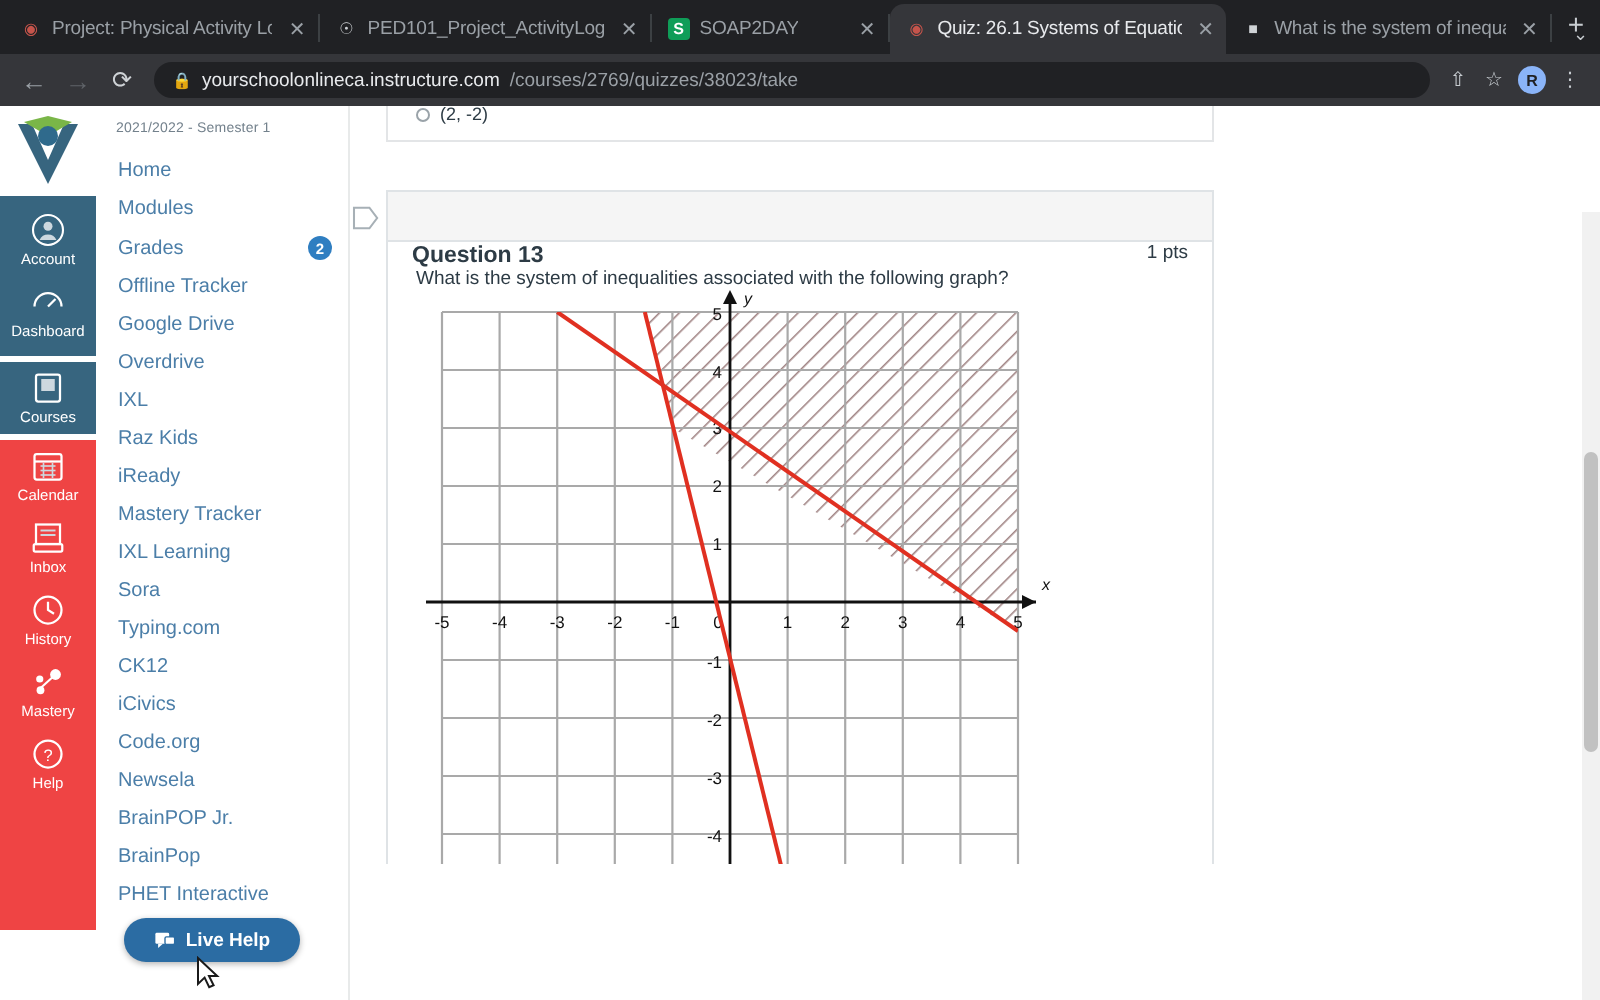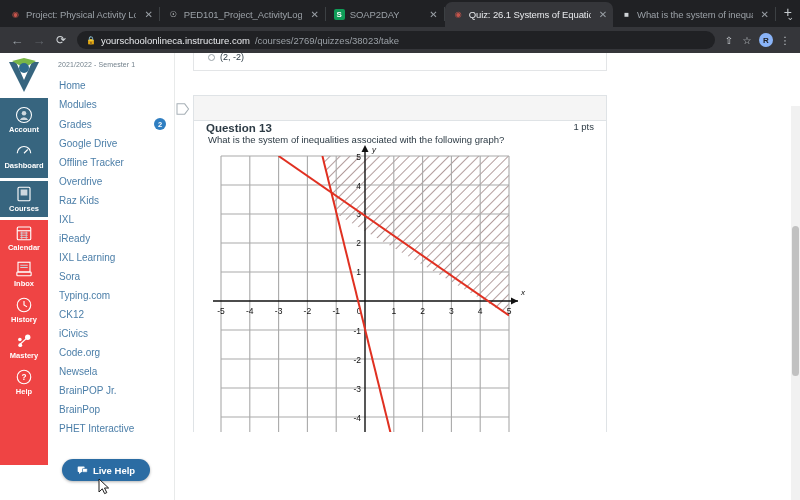--- a/index.html
+++ b/index.html
@@ -68,21 +68,20 @@
     margin:0 3px; font-weight:bold;
   }
 
   
   .page { position:absolute; top:53px; left:0; width:800px; height:447px; background:#fff; }
 
   
   .globalnav {
     position:absolute; left:0; top:0; width:48px; height:447px;
     background:#ffffff;
-    font-weight:bold;
   }
   .gn-logo {
     height:45px; display:flex; align-items:center; justify-content:center;
     background:#fff;
   }
   .gn-band { background:#37657f; }
   .gn-band.a { padding:4px 0 4px 0; }
   .gn-item {
     display:flex; flex-direction:column; align-items:center; justify-content:center;
     gap:1px; padding:4px 0 4px 0; color:#fff; font-size:7.5px; text-align:center;
@@ -328,36 +327,39 @@
         <span>Home</span>
         </div>
       <div class="cn-item">
         <span>Modules</span>
         </div>
       <div class="cn-item">
         <span>Grades</span>
         <span class="cn-badge">2</span>
         </div>
       <div class="cn-item">
+        <span>Offline Tracker</span>
+        </div>
+      <div class="cn-item">
         <span>Google Drive</span>
         </div>
       <div class="cn-item">
-        <span>Offline Tracker</span>
-        </div>
-      <div class="cn-item">
         <span>Overdrive</span>
         </div>
       <div class="cn-item">
+        <span>IXL</span>
+        </div>
+      <div class="cn-item">
         <span>Raz Kids</span>
         </div>
       <div class="cn-item">
-        <span>IXL</span>
-        </div>
-      <div class="cn-item">
         <span>iReady</span>
+        </div>
+      <div class="cn-item">
+        <span>Mastery Tracker</span>
         </div>
       <div class="cn-item">
         <span>IXL Learning</span>
         </div>
       <div class="cn-item">
         <span>Sora</span>
         </div>
       <div class="cn-item">
         <span>Typing.com</span>
         </div>

